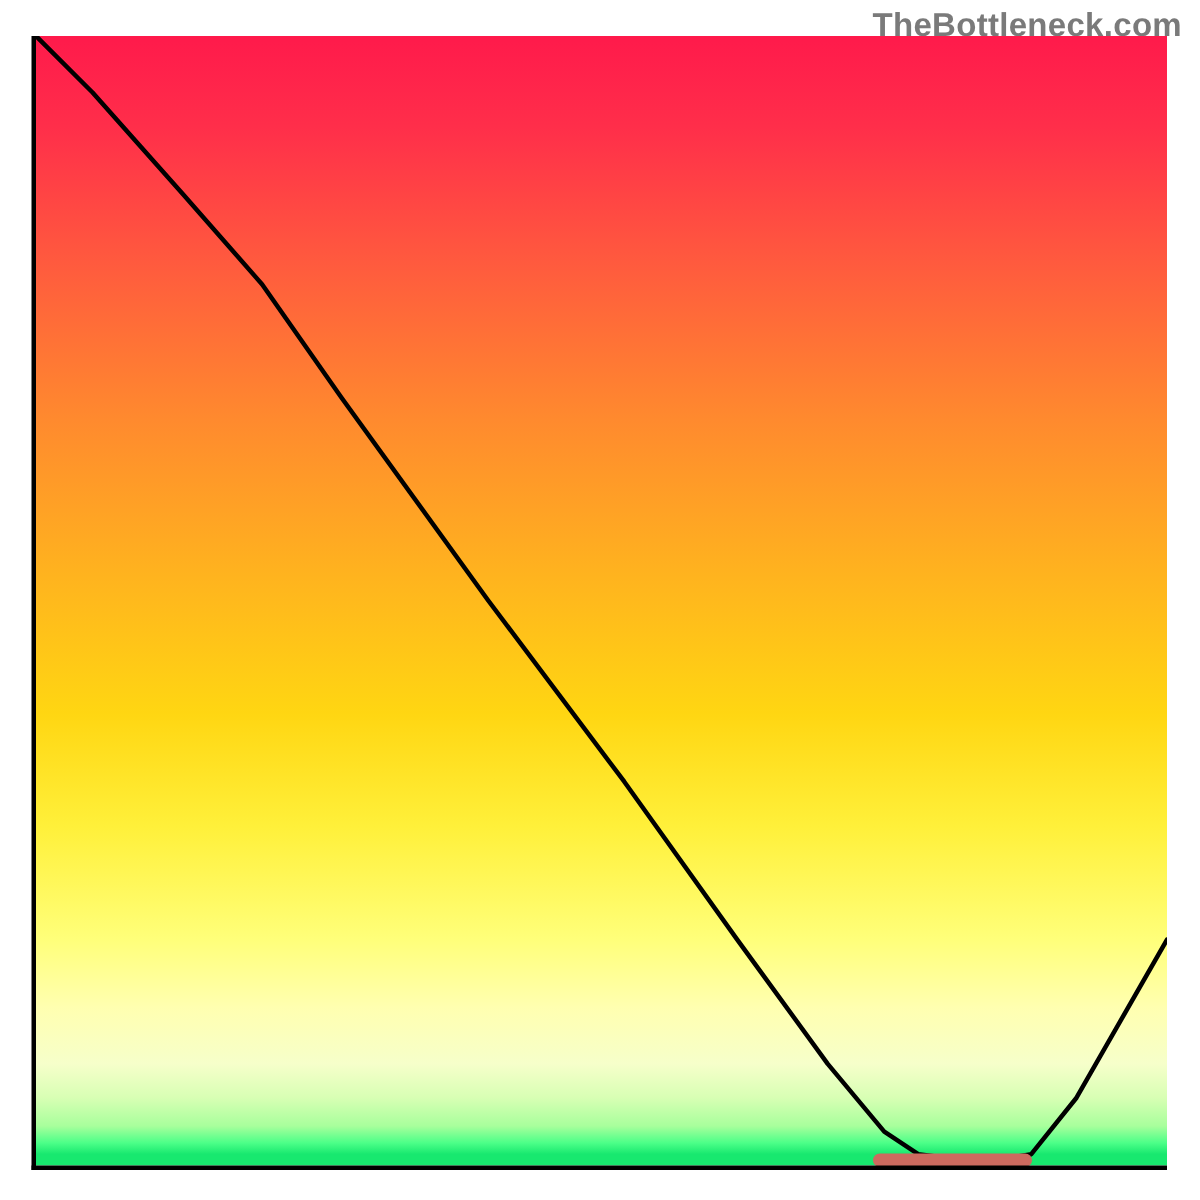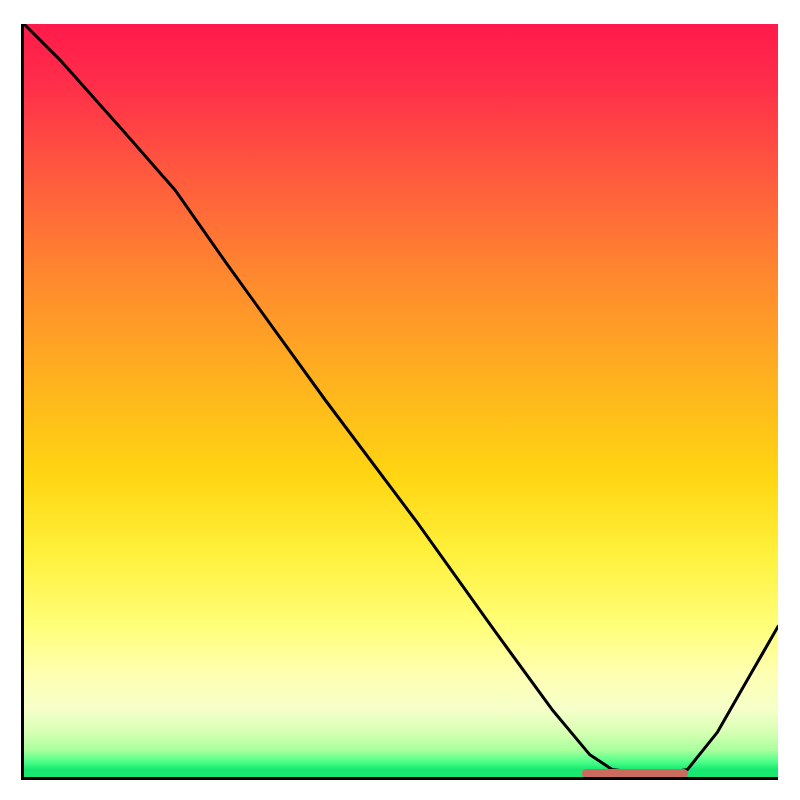--- a/index.html
+++ b/index.html
@@ -65,20 +65,21 @@
     position: absolute;
     height: 9px;
     border-radius: 5px;
     background: #cc6a5f;
   }
 </style>
 </head>
 <body>
 <div class="canvas">
 
+  <div class="attribution">TheBottleneck.com</div>
 
   <div class="gradient"></div>
 
   <svg class="line-layer" viewBox="0 0 754 753" preserveAspectRatio="none">
     <path id="curve-path" d="M0.00 0.00 L37.70 37.65 L98.02 105.42 L150.80 165.66 L203.58 240.96 L301.60 376.50 L392.08 496.98 L467.48 602.40 L527.80 685.23 L565.50 730.41 L588.12 745.47 L618.28 749.24 L640.90 749.24 L663.52 745.47 L693.68 707.82 L723.84 655.11 L754.00 602.40" fill="none" stroke="#000000" stroke-width="3" stroke-linejoin="round" stroke-linecap="round"></path>
   </svg>
 
   <div class="marker" id="min-marker" style="left: 581.96px; width: 105.56px; top: 769.235px; background: rgb(204, 106, 95);"></div>
 
   <div class="plot-frame"></div>

